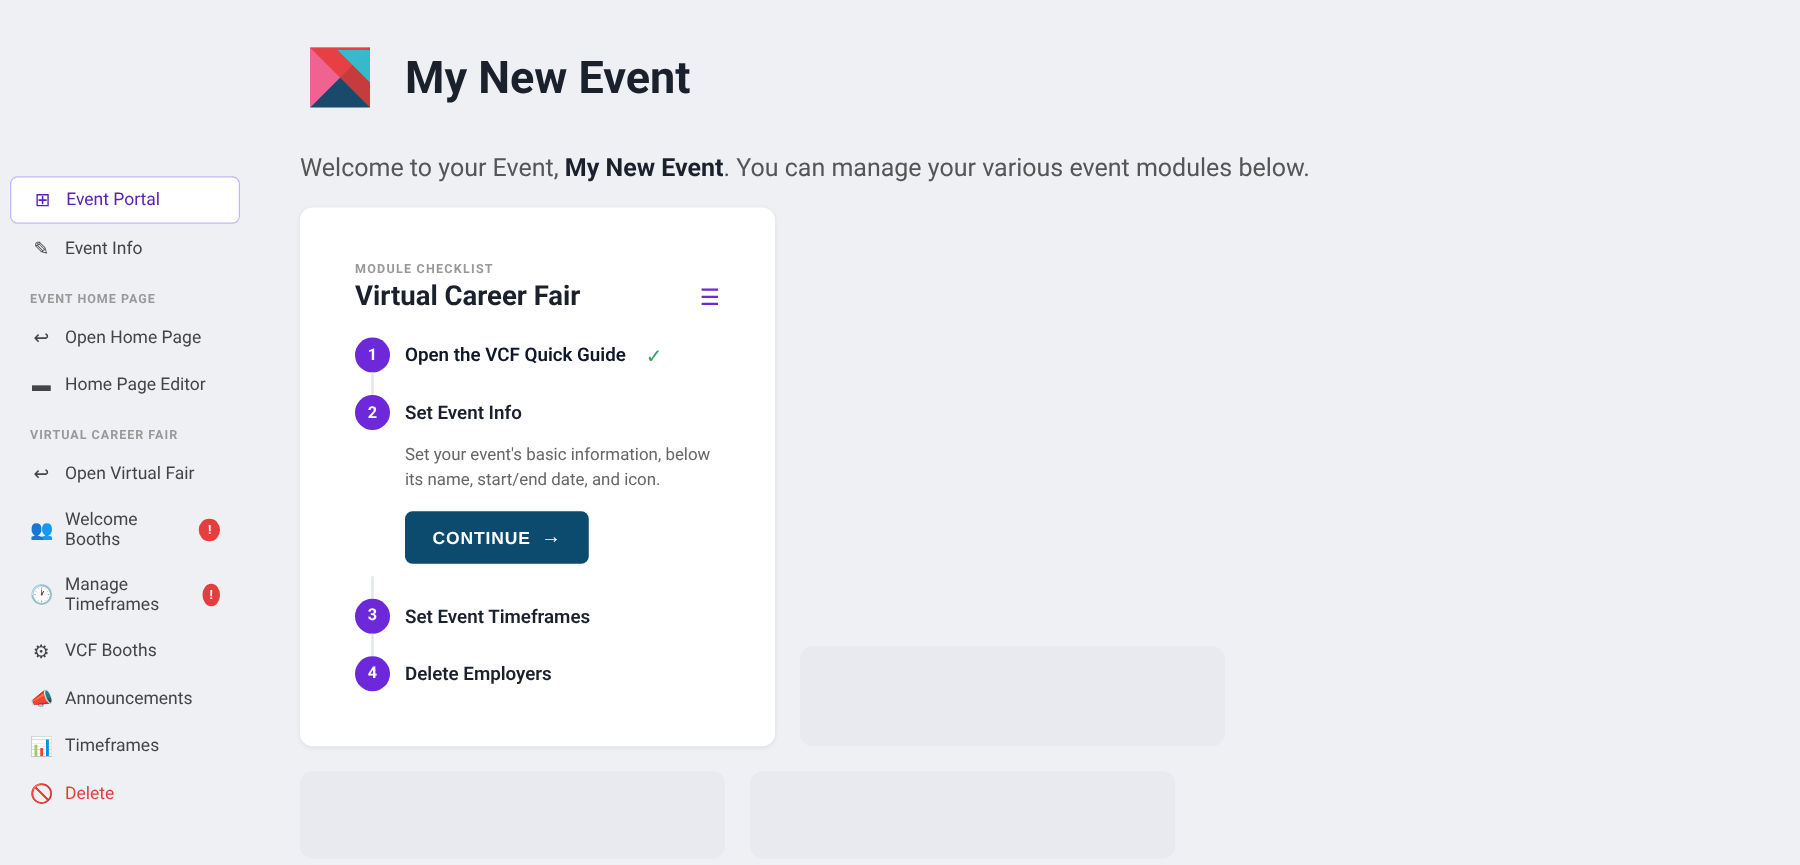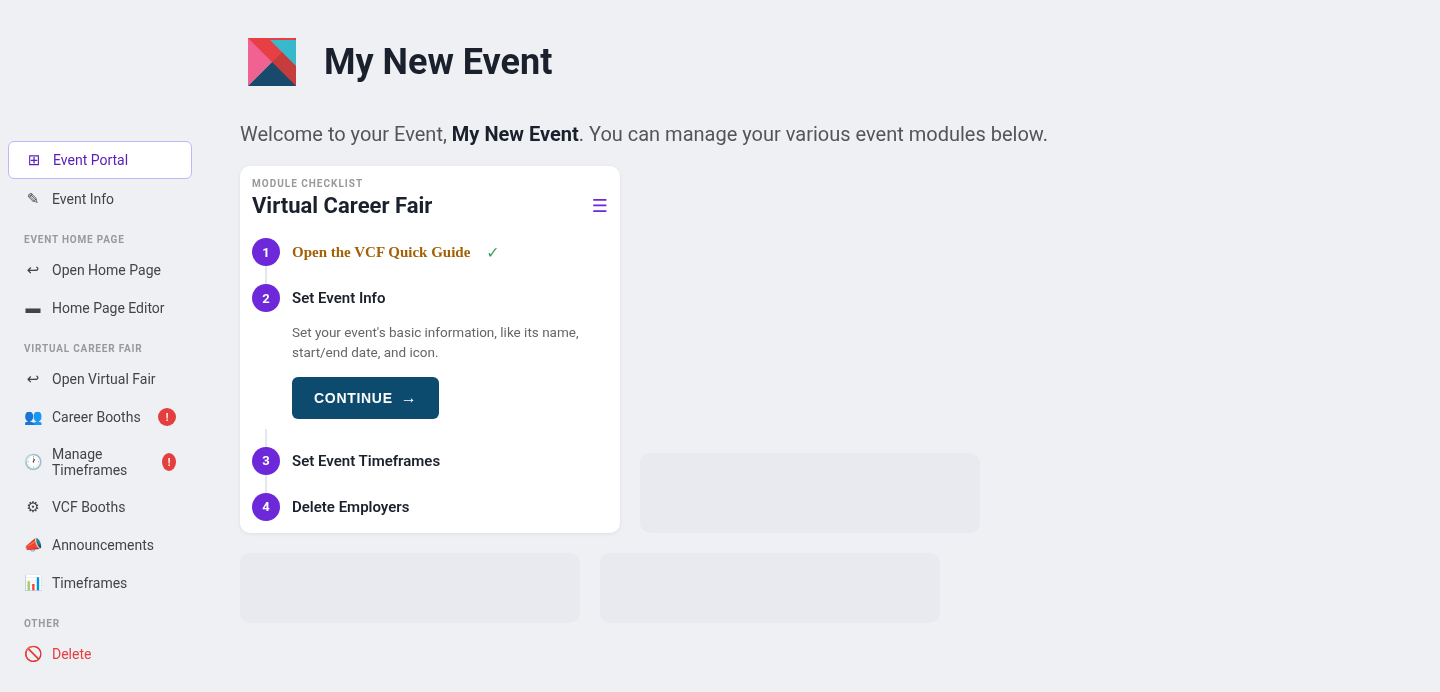--- a/index.html
+++ b/index.html
@@ -119,21 +119,21 @@
     .cards-row {
       display: flex;
       gap: 20px;
       flex-wrap: wrap;
     }
 
     
     .checklist-card {
       background: #fff;
       border-radius: 10px;
-      padding: 12px;
+      padding: 44px;
       width: 380px;
       min-width: 340px;
       box-shadow: 0 1px 4px rgba(0,0,0,0.07);
     }
 
     .module-label {
       font-size: 10px;
       font-weight: 700;
       color: #999;
       letter-spacing: 0.1em;
@@ -192,22 +192,21 @@
       flex-shrink: 0;
     }
 
     .step-title {
       font-size: 15px;
       font-weight: 600;
       color: #1a202c;
     }
 
     .step-title.completed {
-      color: #a16207;
-      font-family: Liberation Serif, serif;
+      color: #0f172a;
     }
 
     .step-check {
       color: #38a169;
       font-size: 16px;
       margin-left: 4px;
     }
 
     .step-connector {
       width: 2px;
@@ -282,42 +281,41 @@
       <span>Home Page Editor</span>
     </div>
 
     <div class="sidebar-section-label">Virtual Career Fair</div>
     <div class="sidebar-item">
       <span class="icon">↩</span>
       <span>Open Virtual Fair</span>
     </div>
     <div class="sidebar-item">
       <span class="icon">👥</span>
-      <span>Career Booths</span>
+      <span>Welcome Booths</span>
       <span class="badge">!</span>
     </div>
     <div class="sidebar-item">
       <span class="icon">🕐</span>
       <span>Manage Timeframes</span>
       <span class="badge">!</span>
     </div>
     <div class="sidebar-item">
       <span class="icon">⚙</span>
       <span>VCF Booths</span>
     </div>
     <div class="sidebar-item">
       <span class="icon">📣</span>
       <span>Announcements</span>
     </div>
     <div class="sidebar-item">
       <span class="icon">📊</span>
       <span>Timeframes</span>
     </div>
 
-    <div class="sidebar-section-label">Other</div>
     <div class="sidebar-item delete-item">
       <span class="icon">🚫</span>
       <span>Delete</span>
     </div>
   </nav>
 
   <div class="main-content">
 
     <div class="event-header">
       <svg class="event-logo" viewBox="0 0 64 64" xmlns="http://www.w3.org/2000/svg">
@@ -352,21 +350,21 @@
             </div>
             <div class="step-connector"></div>
           </div>
 
           <div class="step">
             <div class="step-header">
               <div class="step-number">2</div>
               <span class="step-title">Set Event Info</span>
             </div>
             <div class="step-body">
-              <p class="step-description">Set your event's basic information, like its name, start/end date, and icon.</p>
+              <p class="step-description">Set your event's basic information, below its name, start/end date, and icon.</p>
               <button class="continue-btn">
                 <span>CONTINUE</span>
                 <span class="continue-arrow">→</span>
               </button>
             </div>
             <div class="step-connector"></div>
           </div>
 
           <div class="step">
             <div class="step-header">

